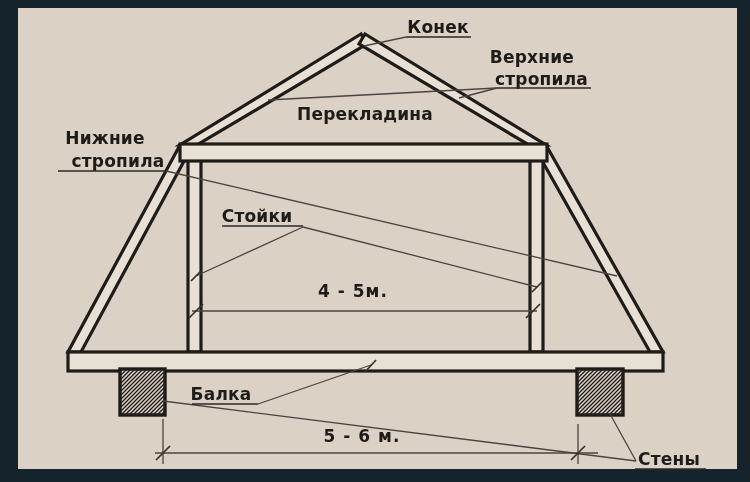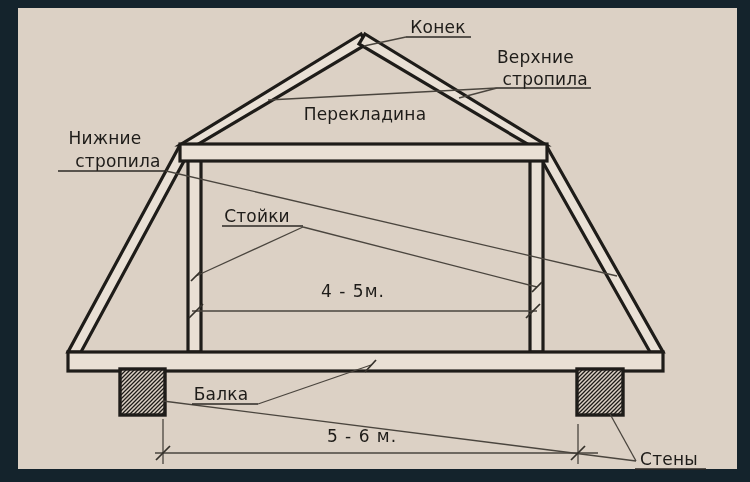--- a/index.html
+++ b/index.html
@@ -8,20 +8,21 @@
     width: 750px;
     height: 482px;
     overflow: hidden;
     background: #14232c;
     font-family: "DejaVu Sans", sans-serif;
   }
   .stage {
     position: relative;
     width: 750px;
     height: 440px;
+    font-weight: bold;
   }
   svg { display: block; }
   .plank {
     fill: #e9e0d5;
     stroke: #1e1c19;
     stroke-width: 3.2;
     stroke-linejoin: miter;
   }
   .pier {
     stroke: #1e1c19;

